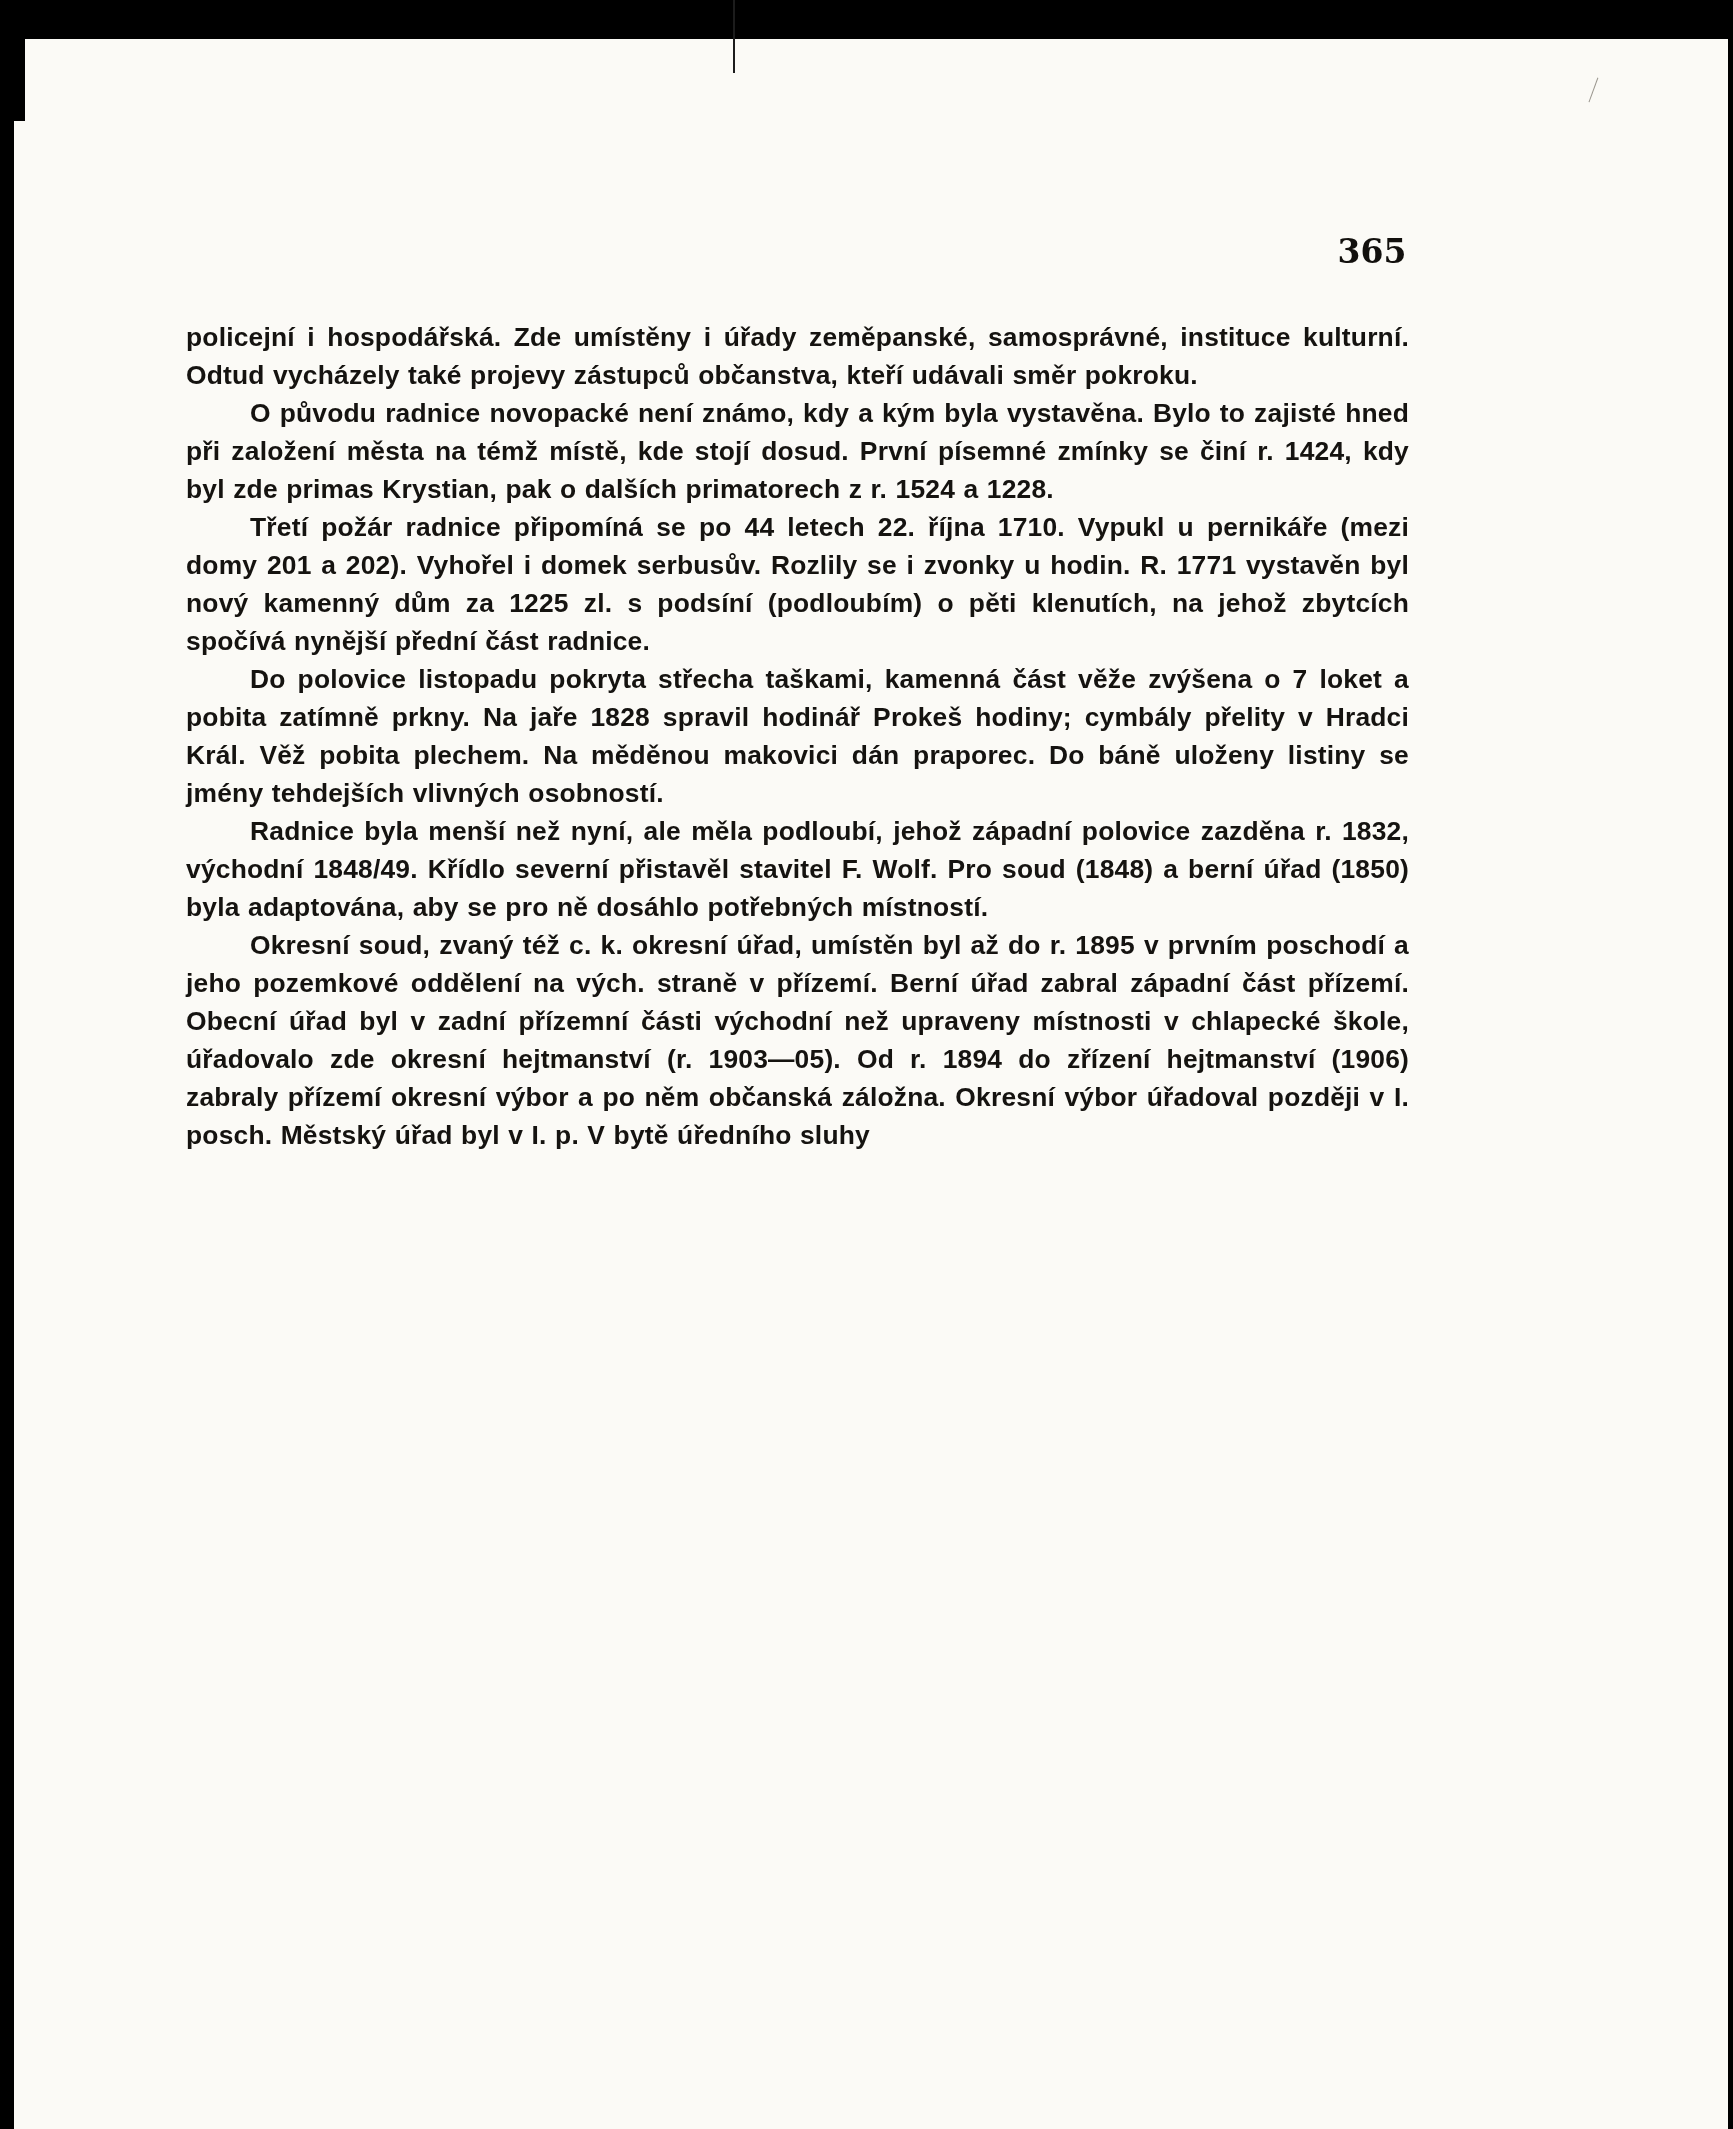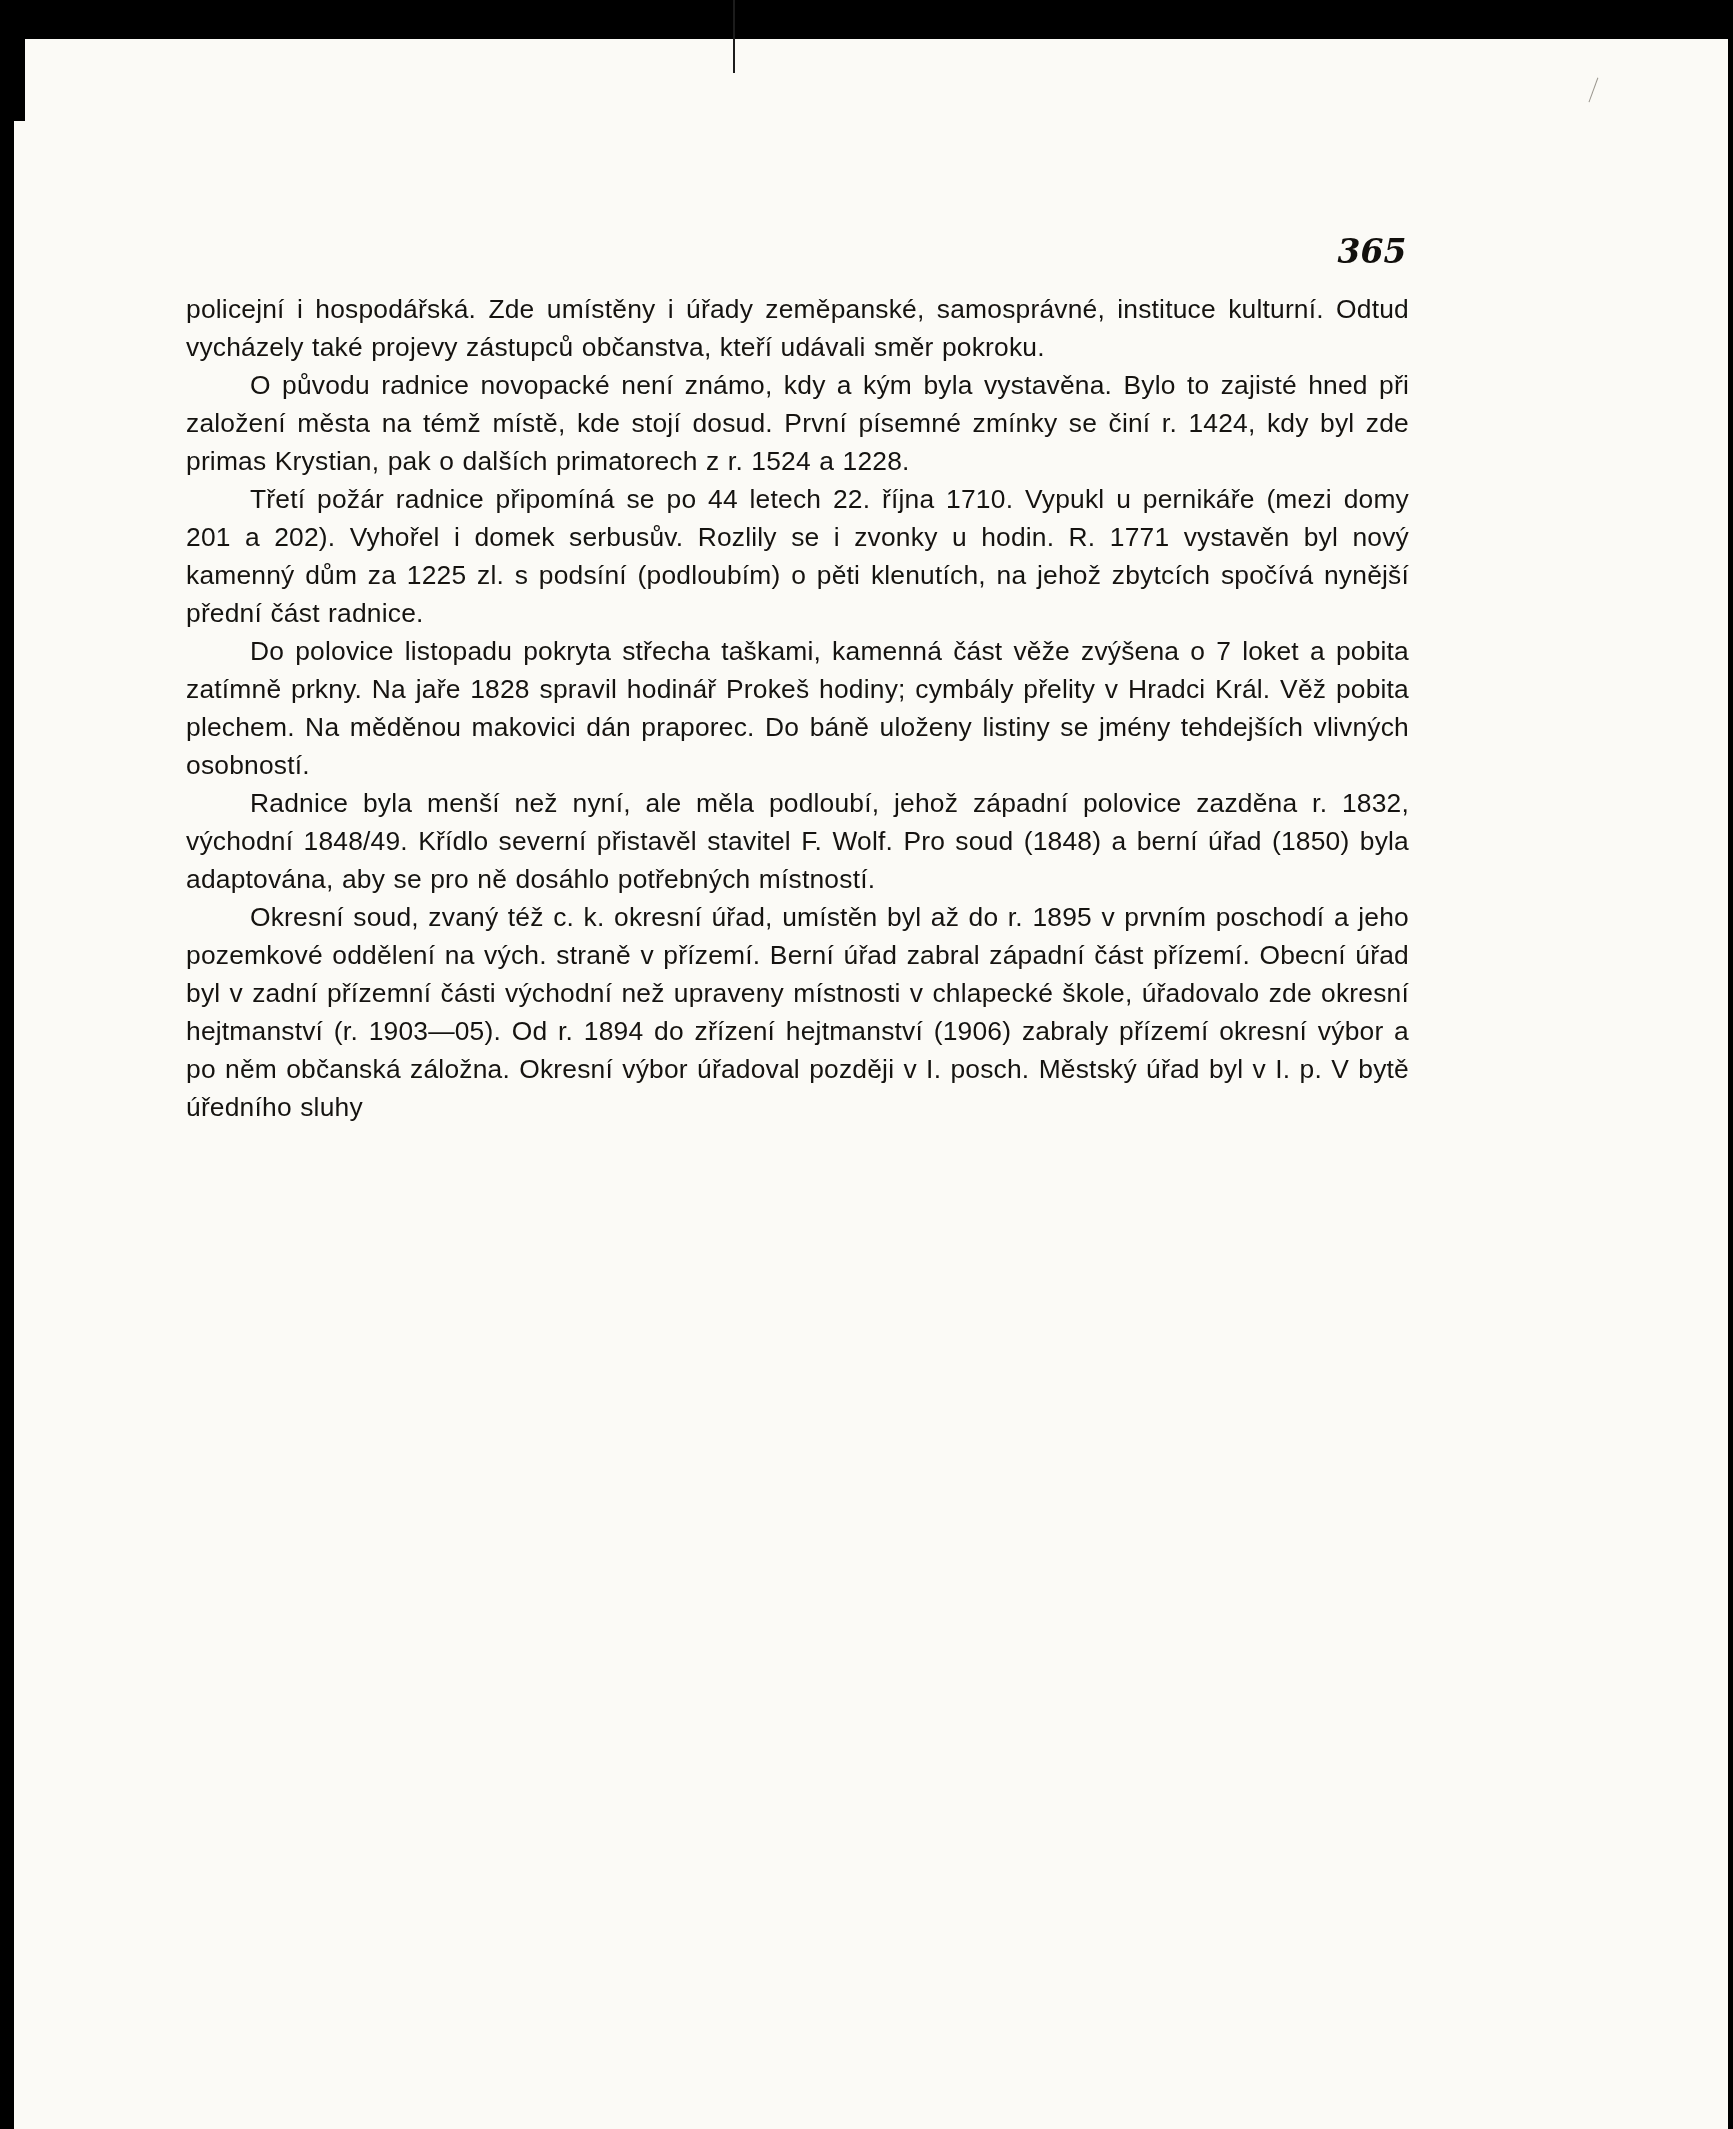--- a/index.html
+++ b/index.html
@@ -39,33 +39,32 @@
   .text-block {
     position: absolute;
     left: 186px;
     top: 235px;
     width: 1223px;
     color: var(--ink);
   }
   .page-number {
     text-align: right;
     font-family: "DejaVu Serif", "Liberation Serif", serif;
-    font-style: italic;
     font-weight: 700;
     font-size: 33px;
     line-height: 34px;
     padding-right: 2.6px;
-    margin: 0 0 21px 0;
+    margin: 0 0 49px 0;
     color: #12100d;
   }
   .body-text p.para {
     margin: 0;
     font-size: 26.4px;
     line-height: 38px;
-    font-weight: 400;
+    font-weight: 700;
     text-align: justify;
     text-indent: 64px;
     letter-spacing: 0.2px;
     word-spacing: 0.9px;
     color: var(--ink);
   }
   .body-text p.para.no-indent { text-indent: 0; }
 </style>
 </head>
 <body>

